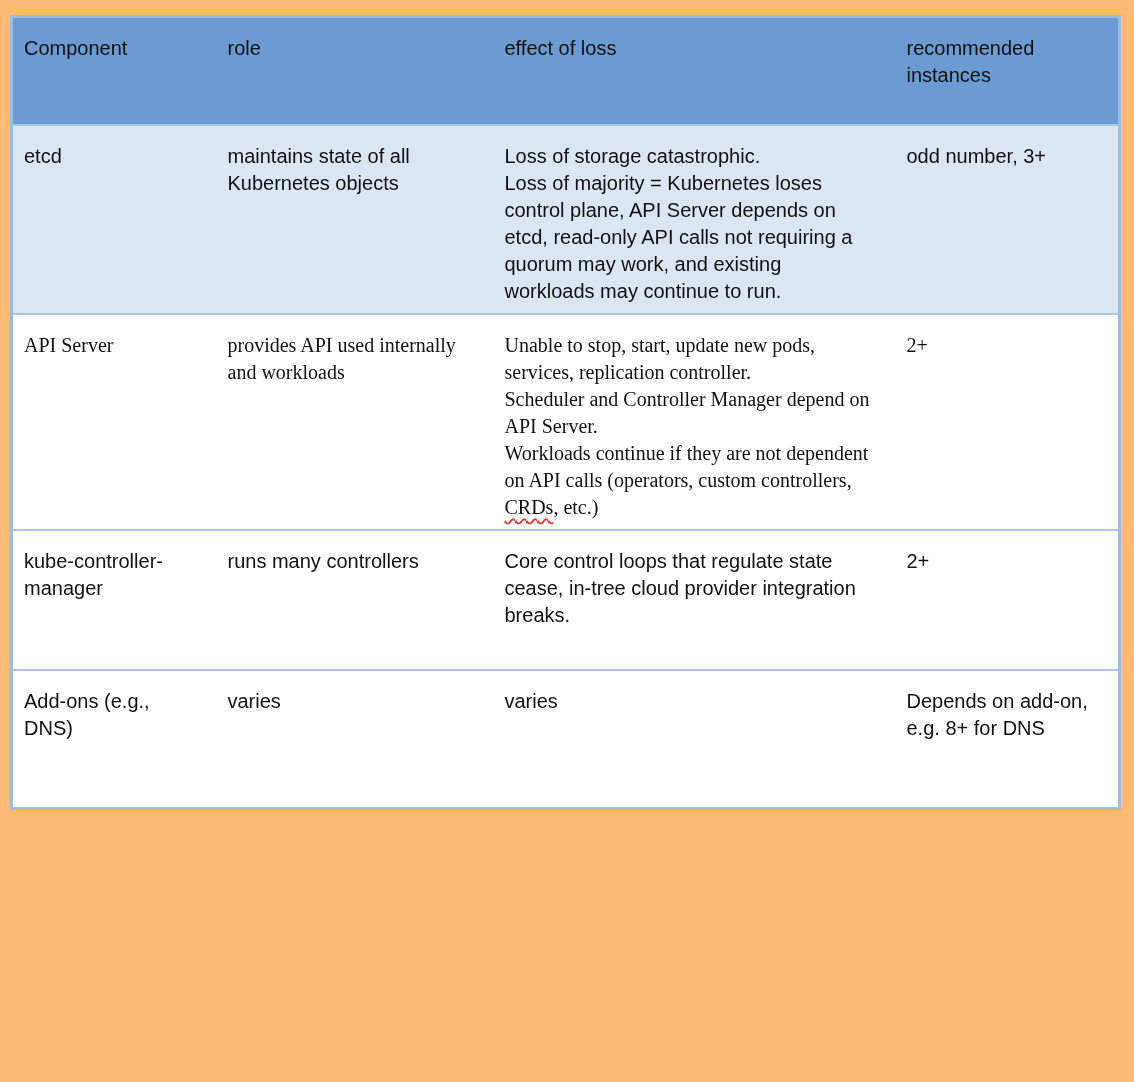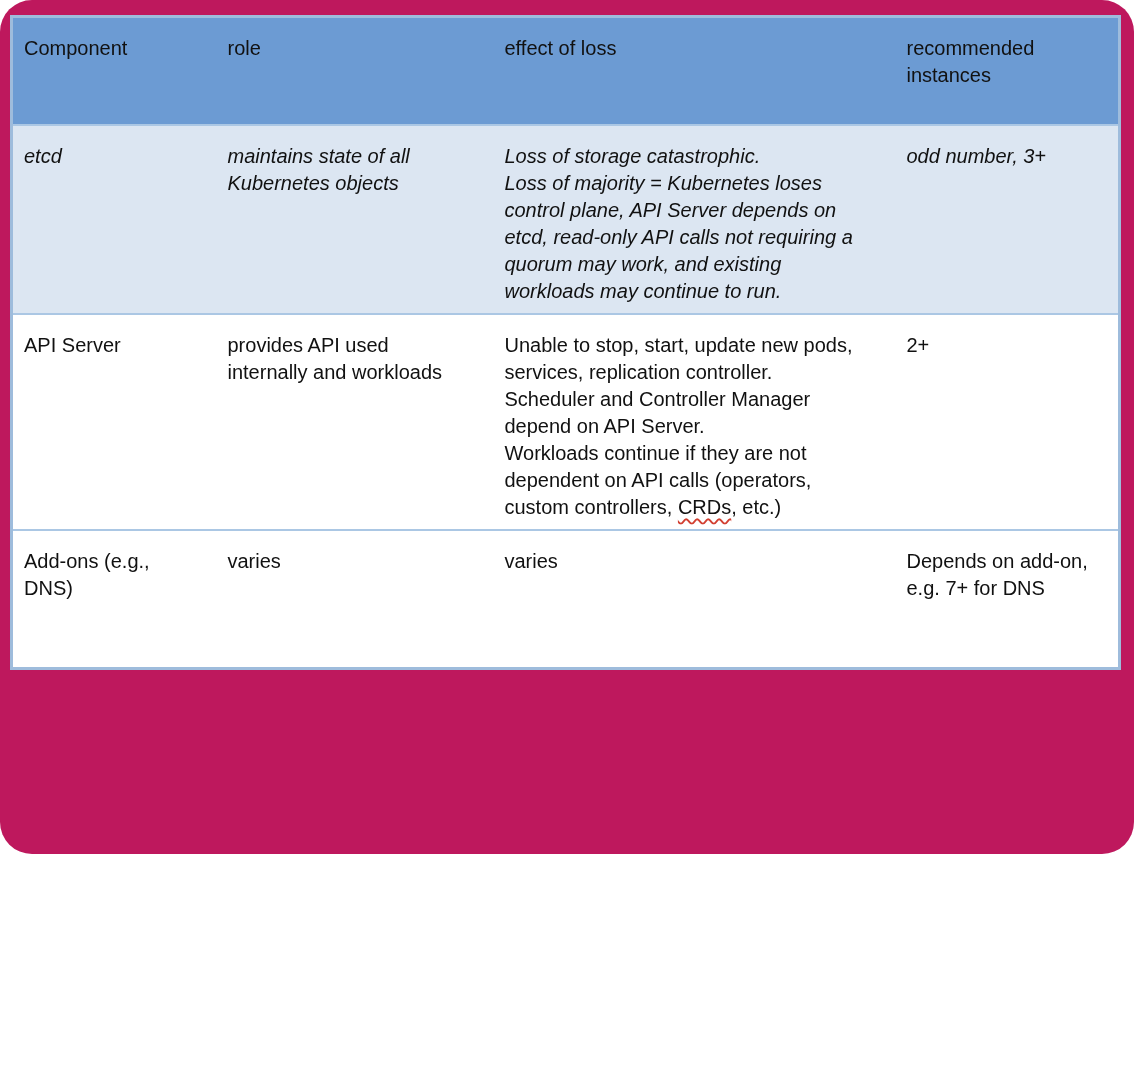--- a/index.html
+++ b/index.html
@@ -5,24 +5,23 @@
   html, body {
     margin: 0;
     padding: 0;
     background: #ffffff;
     font-family: "Liberation Sans", sans-serif;
     color: #111111;
   }
   .page {
     position: relative;
     width: 1134px;
-    height: 854px;
-    background: #be185d;
+    height: 1082px;
+    background: #fdba74;
     overflow: hidden;
-    border-radius: 32px;
   }
   .table-wrap {
     position: absolute;
     left: 10px;
     top: 15px;
     width: 1108px;
   }
   table.k8s-table {
     width: 100%;
     table-layout: fixed;
@@ -50,24 +49,23 @@
   }
   thead th {
     color: var(--text-color, #111111);
   }
   tbody tr {
     border-top: 2px solid var(--inner-border, #abc7e4);
     background: #ffffff;
   }
   tbody tr.shaded {
     background: var(--shaded-bg, #dce6f2);
-    font-style: italic;
   }
   tbody tr.row-0 { height: 180px; }
-  tbody tr.row-1 { height: 207px; }
+  tbody tr.row-1 { height: 207px; font-family: Liberation Serif, serif; }
   tbody tr.row-2 { height: 118px; }
   tbody tr.row-3 { height: 140px; }
   tbody tr.row-4 { height: 147px; }
   tbody tr.row-5 { height: 139px; margin-top: 22px; }
 
   .squiggle {
     text-decoration-line: underline;
     text-decoration-style: wavy;
     text-decoration-color: var(--squiggle-color, #d23f31);
     text-decoration-thickness: 2px;
@@ -105,22 +103,28 @@
             <td>odd number, 3+</td>
           </tr>
           <tr class="row-1">
             <td>API Server</td>
             <td>provides API used internally and workloads</td>
             <td>Unable to stop, start, update new pods, services, replication controller.
 Scheduler and Controller Manager depend on API Server.
 Workloads continue if they are not dependent on API calls (operators, custom controllers, <span class="squiggle">CRDs</span>, etc.)</td>
             <td>2+</td>
           </tr>
+          <tr class="row-3">
+            <td>kube-controller-manager</td>
+            <td>runs many controllers</td>
+            <td>Core control loops that regulate state cease, in-tree cloud provider integration breaks.</td>
+            <td>2+</td>
+          </tr>
           <tr class="row-5">
             <td>Add-ons (e.g., DNS)</td>
             <td>varies</td>
             <td>varies</td>
-            <td>Depends on add-on, e.g. 7+ for DNS</td>
+            <td>Depends on add-on, e.g. 8+ for DNS</td>
           </tr>
         </tbody>
     </table>
   </div>
 </div>
 
 </body></html>

